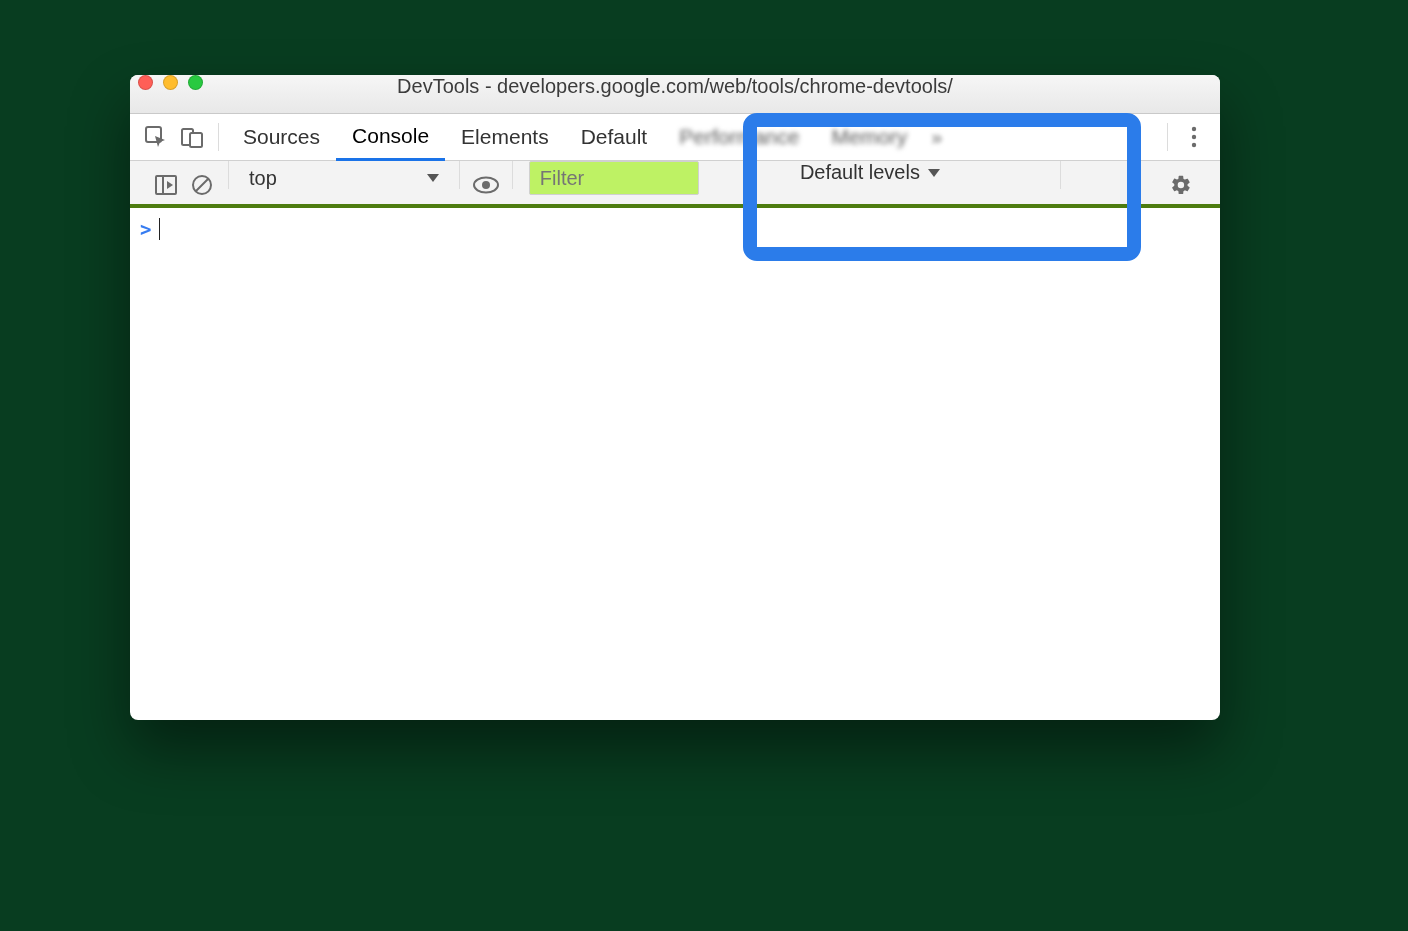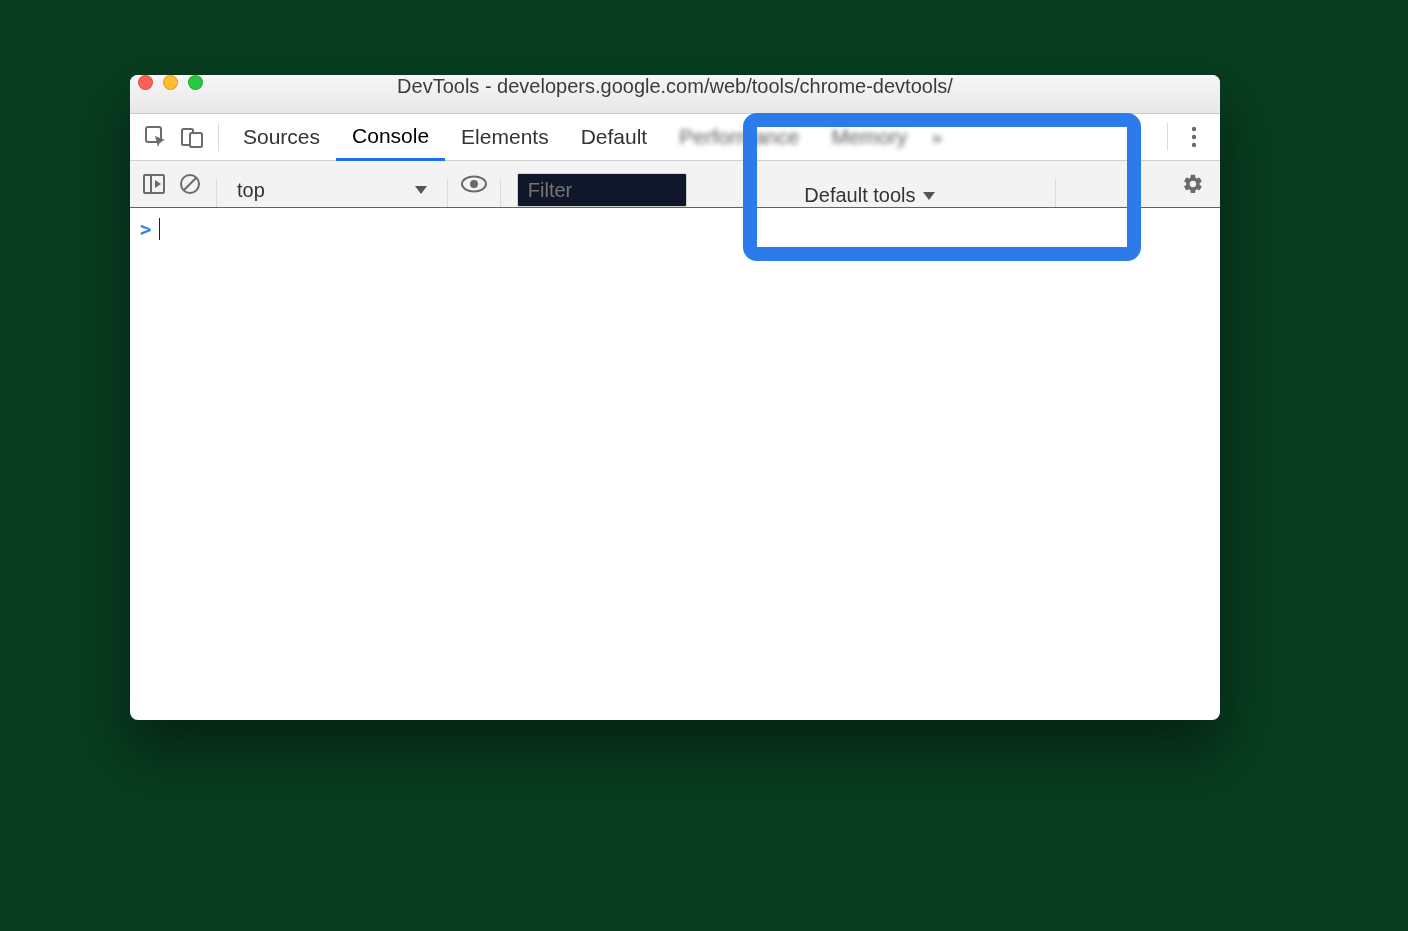--- a/index.html
+++ b/index.html
@@ -82,25 +82,25 @@
   .chevrons { color: #6b6b6b; filter: blur(2px); padding: 0 8px;}
   .kebab {
     width: 36px; height: 47px;
     display: flex; align-items: center; justify-content: center;
     color: #6b6b6b;
   }
   .vert-sep { width: 1px; height: 28px; background: #dcdcdc; margin: 0 8px; }
   
   .console-toolbar {
     height: 47px;
-    border-bottom: 1px solid #4d7c0f;
-    display: flex;
-    align-items: flex-end;
+    border-bottom: 4px solid #4d7c0f;
+    display: flex;
+    align-items: flex-start;
     background: #f3f3f3;
-    padding: 0 6px;
+    padding: 0 18px;
   }
   .ctl-icon {
     width: 36px; height: 47px;
     display: flex; align-items: center; justify-content: center;
     color: #6b6b6b;
   }
   .context-select {
     display: flex; align-items: center;
     height: 34px;
     padding: 0 12px;
@@ -109,21 +109,21 @@
     gap: 150px;
   }
   .tri-down {
     width: 0; height: 0;
     border-left: 6px solid transparent;
     border-right: 6px solid transparent;
     border-top: 8px solid #555;
   }
   .filter-input {
     height: 34px;
-    background: #0f172a;
+    background: #bef264;
     border: 1px solid #d0d0d0;
     border-radius: 2px;
     padding: 0 10px;
     font-size: 20px;
     color: #777;
     width: 170px;
     margin-left: 8px;
   }
   .levels-select {
     display: flex; align-items: center;
@@ -233,21 +233,21 @@
     <div class="vert-sep"></div>
     <div class="ctl-icon">
       <svg width="26" height="18" viewBox="0 0 26 18">
         <ellipse cx="13" cy="9" rx="12" ry="7.5" fill="none" stroke="#6b6b6b" stroke-width="2"></ellipse>
         <circle cx="13" cy="9" r="4" fill="#6b6b6b"></circle>
       </svg>
     </div>
     <div class="vert-sep"></div>
     <input class="filter-input" placeholder="Filter" style="">
     <div class="levels-select">
-      <span>Default tools</span>
+      <span>Default levels</span>
       <span class="tri-down"></span>
     </div>
     <div class="vert-sep" style="margin-left:110px"></div>
     <div class="gear">
       <svg width="22" height="22" viewBox="0 0 24 24">
         <path fill="#6b6b6b" d="M19.14,12.94a7,7,0,0,0,.05-.94,7,7,0,0,0-.05-.94l2.11-1.65a.5.5,0,0,0,.12-.64l-2-3.46a.5.5,0,0,0-.61-.22l-2.49,1a7,7,0,0,0-1.63-.94L14.4,2.5A.5.5,0,0,0,13.91,2H9.91a.5.5,0,0,0-.49.42L9.18,5.09a7,7,0,0,0-1.63.94l-2.49-1a.5.5,0,0,0-.61.22l-2,3.46a.5.5,0,0,0,.12.64L4.68,11a7,7,0,0,0-.05.94,7,7,0,0,0,.05.94L2.57,14.53a.5.5,0,0,0-.12.64l2,3.46a.5.5,0,0,0,.61.22l2.49-1a7,7,0,0,0,1.63.94l.24,2.67a.5.5,0,0,0,.49.42h4a.5.5,0,0,0,.49-.42l.24-2.67a7,7,0,0,0,1.63-.94l2.49,1a.5.5,0,0,0,.61-.22l2-3.46a.5.5,0,0,0-.12-.64ZM11.91,15.5A3.5,3.5,0,1,1,15.41,12,3.5,3.5,0,0,1,11.91,15.5Z"></path>
       </svg>
     </div>
   </div>
 

